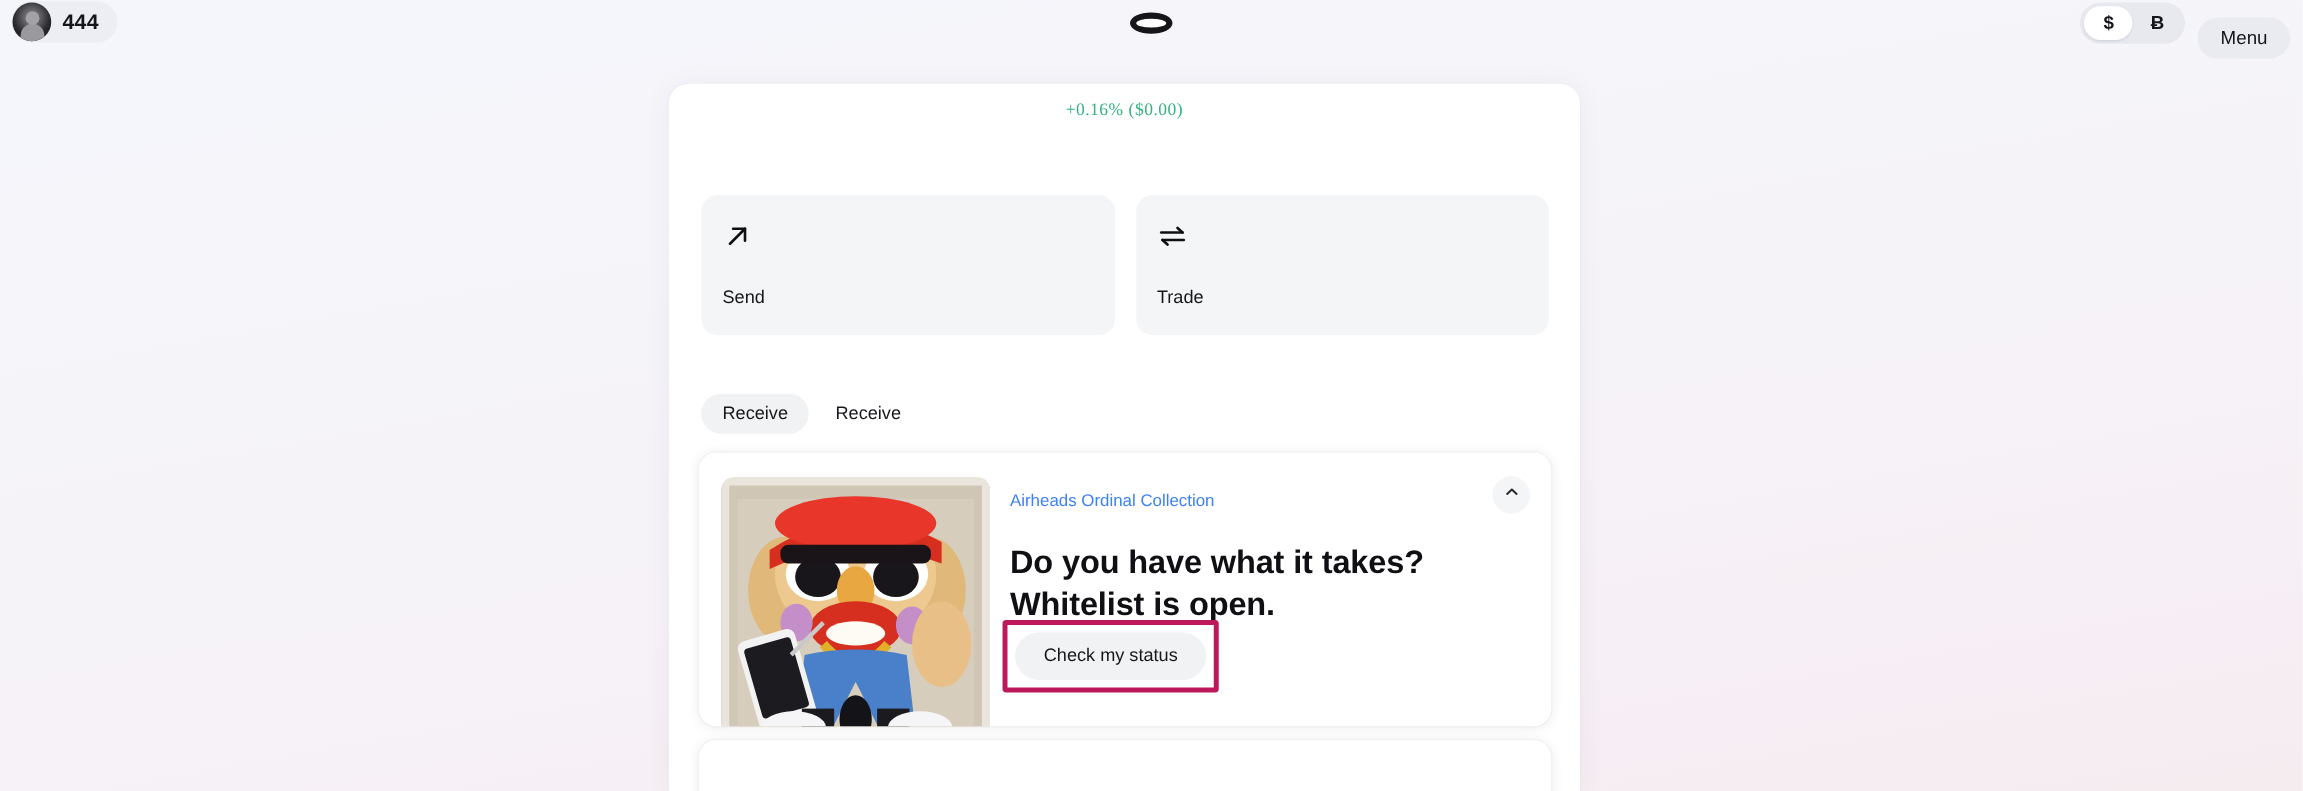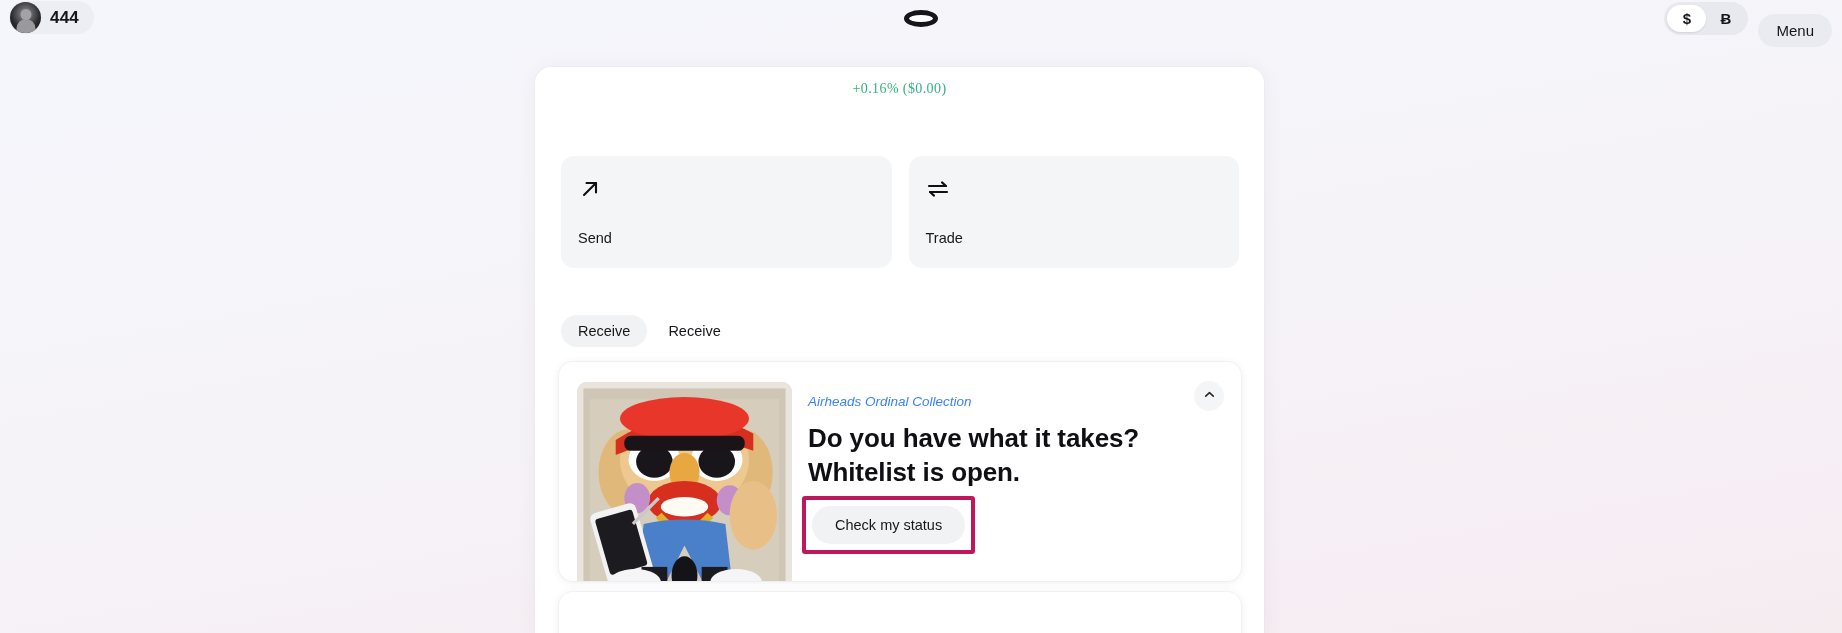--- a/index.html
+++ b/index.html
@@ -237,22 +237,21 @@
     position: absolute;
     left: 249px;
     top: 30px;
     right: 64px;
   }
   .collection-link {
     font-size: 13.5px;
     color: #3b82f6;
     cursor: pointer;
     display: inline-block;
-    margin-bottom: 12px;
-    font-style: italic;
+    margin-bottom: 24px;
   }
   .nft-headline {
     font-size: 26px;
     font-weight: 700;
     color: #101014;
     line-height: 1.32;
     letter-spacing: -0.1px;
   }
   .status-btn-wrap {
     position: absolute;

